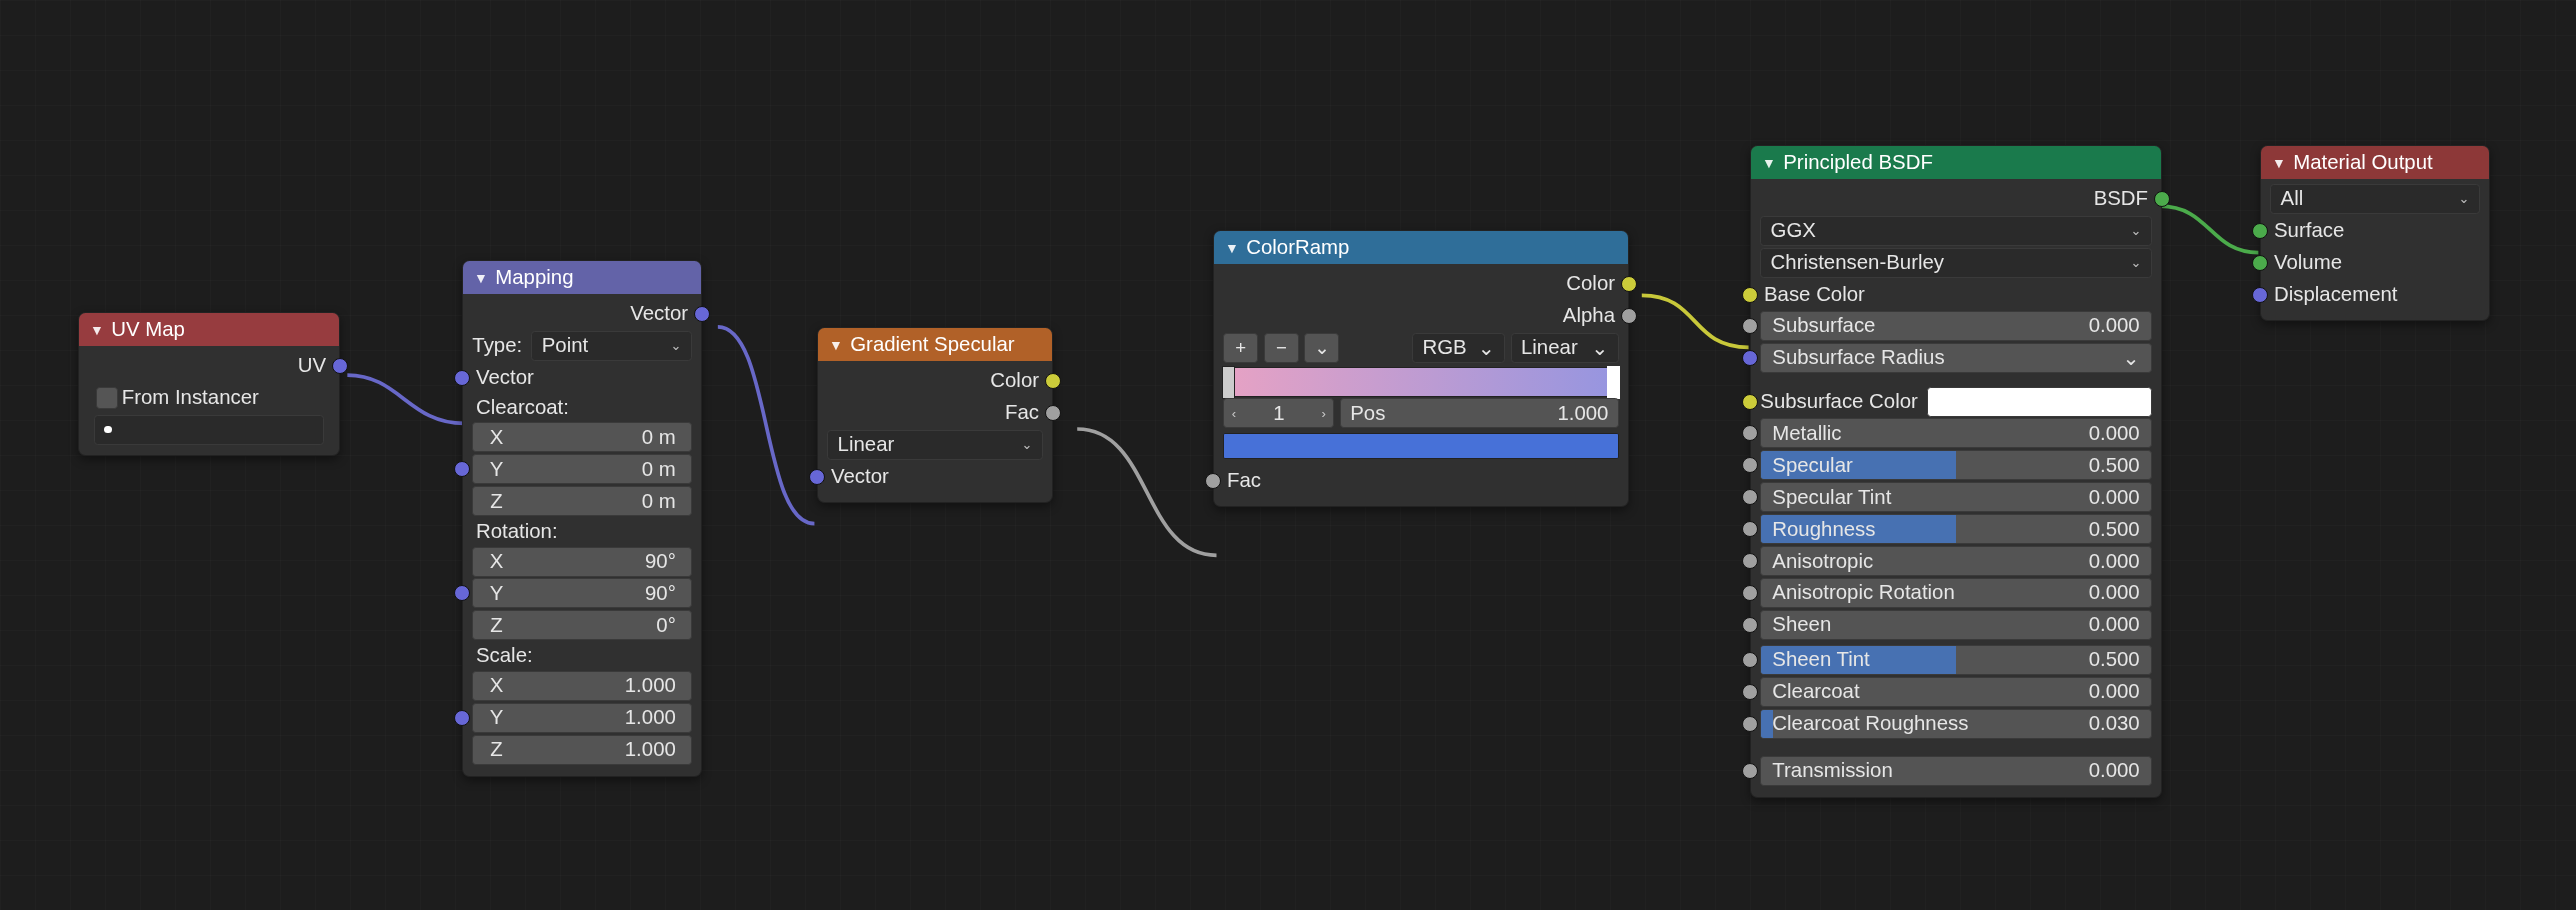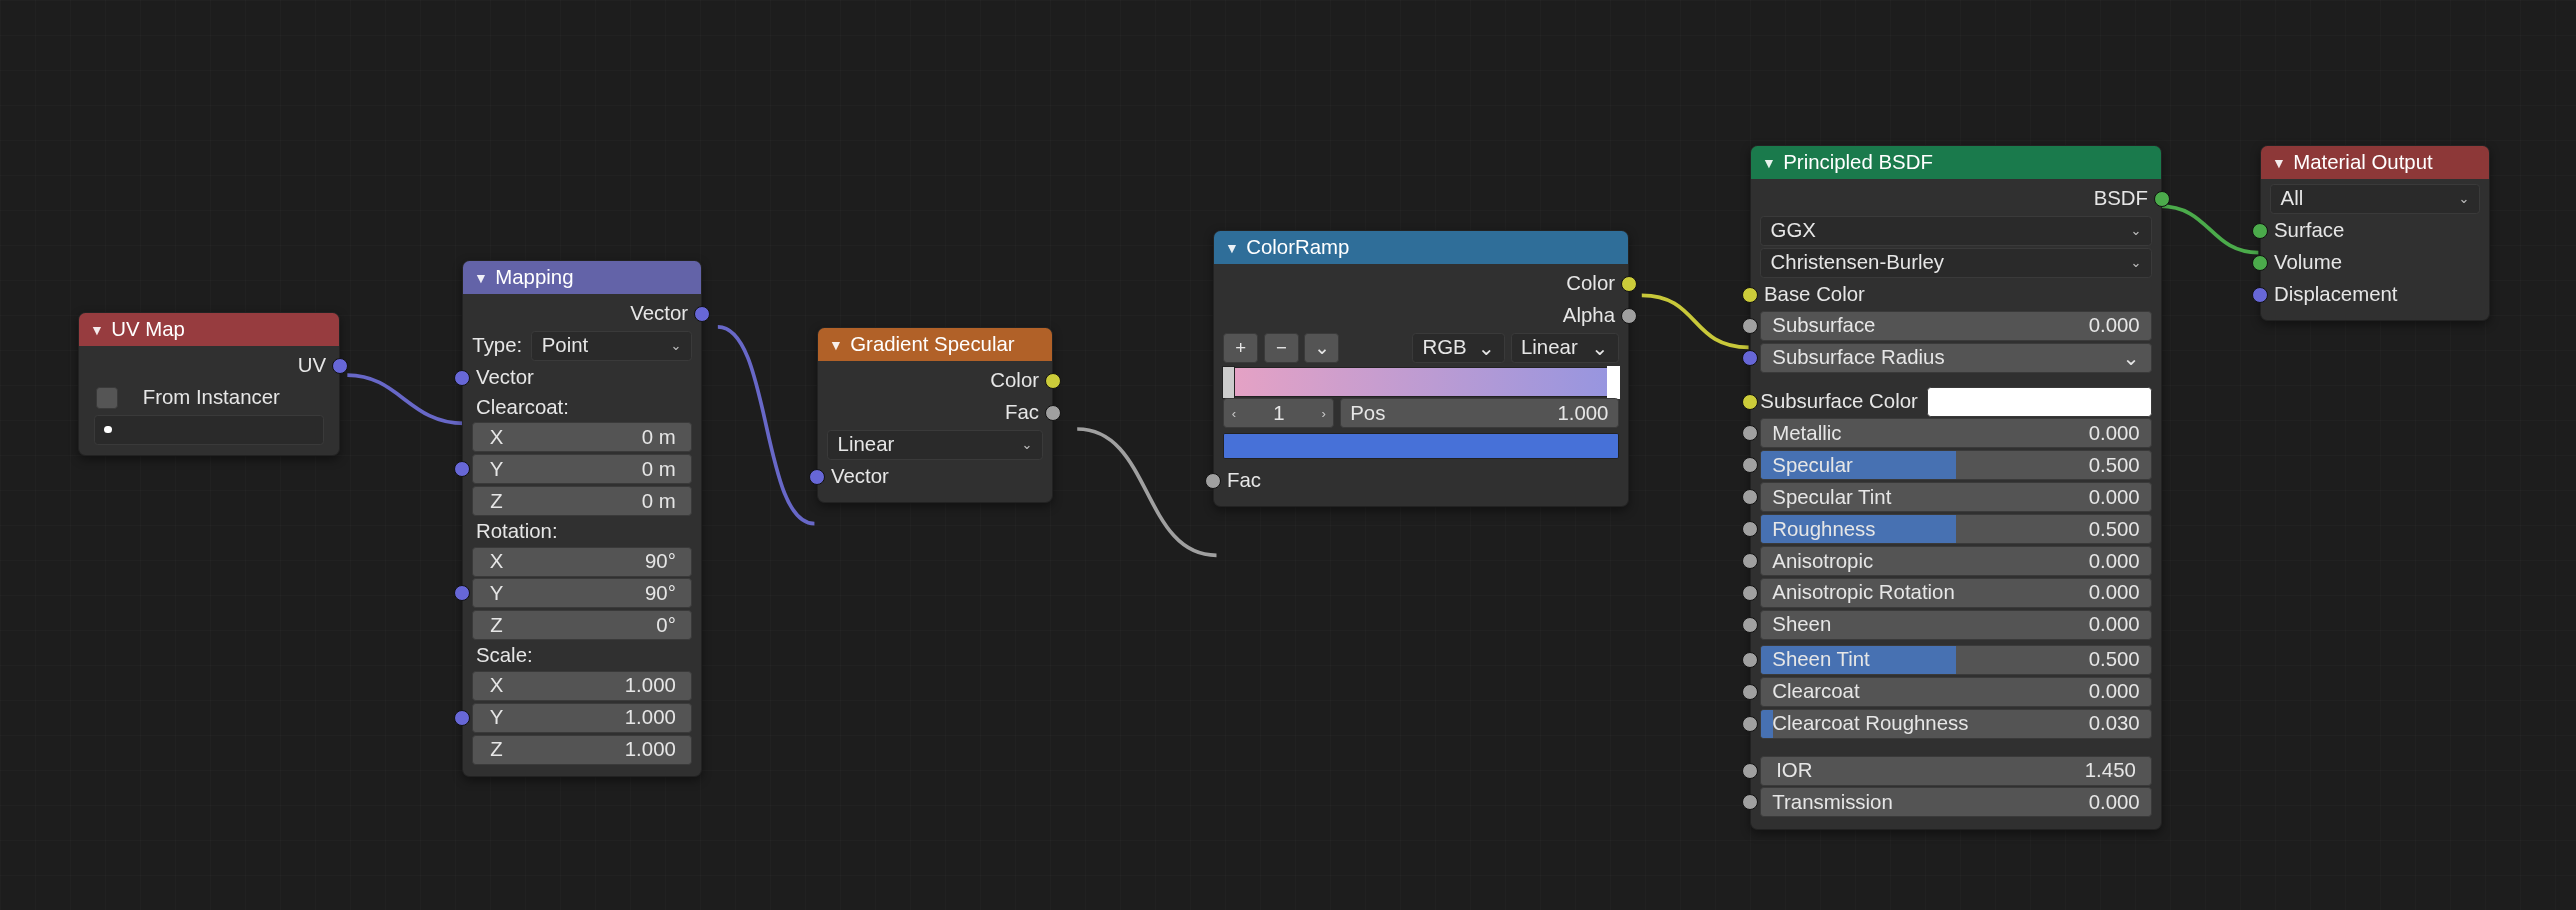--- a/index.html
+++ b/index.html
@@ -203,21 +203,21 @@
 <div class="node" style="left:78px; top:312px; width:262px;">
   <div class="node-header hdr-red">
     <span class="tri">▼</span>
     <span>UV Map</span>
   </div>
   <div class="node-body">
     <div class="row output">
       <span class="row-label">UV</span>
       <span class="socket out sock-vector"></span>
     </div>
-    <div class="row input" style="gap:25px; padding-left:7.4px;align-items:center;">
+    <div class="row input" style="gap:4px; padding-left:7.4px;align-items:center;">
       <span class="checkbox"></span>
       <span>From Instancer</span>
     </div>
     <div class="row" style="padding:0 5.6px;">
       <div class="field dark" style="justify-content:flex-start;">
         <span style="width:7.4px;height:7.4px;background:#fff;border-radius:50%;"></span>
         <span style="margin-left:7.4px;"></span>
       </div>
     </div>
   </div>
@@ -511,27 +511,20 @@
         <div style="position: relative; margin-bottom: 17px;">
           <span class="socket in sock-float" style="left: -18.6px; top: 50%;"></span>
           <div class="slider-row">
             <div class="slider-fill" style="width: 3%;"></div>
             <span class="name">Clearcoat Roughness</span>
             <span class="val">0.030</span>
           </div>
         </div>
         <div style="position: relative; margin-bottom: 1.9px;">
           <span class="socket in sock-float" style="left: -18.6px; top: 50%;"></span>
-          <div class="num-row">
-            <span style="padding-left: 5.6px;">  IOR</span>
-            <span class="val">1.450</span>
-          </div>
-        </div>
-        <div style="position: relative; margin-bottom: 1.9px;">
-          <span class="socket in sock-float" style="left: -18.6px; top: 50%;"></span>
           <div class="slider-row">
             <div class="slider-fill" style="width: 0%;"></div>
             <span class="name">Transmission</span>
             <span class="val">0.000</span>
           </div>
         </div>
       </div>
   </div>
 </div>
 

